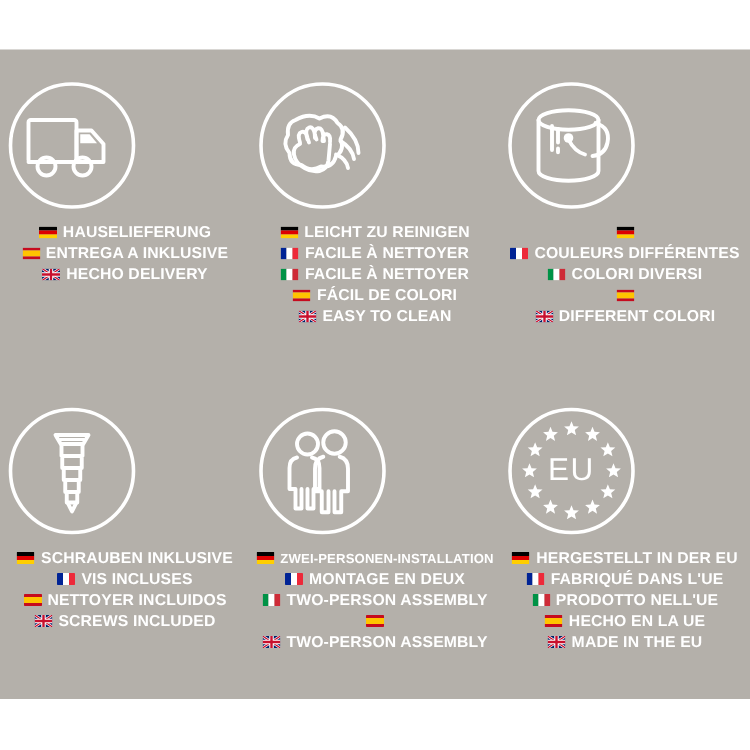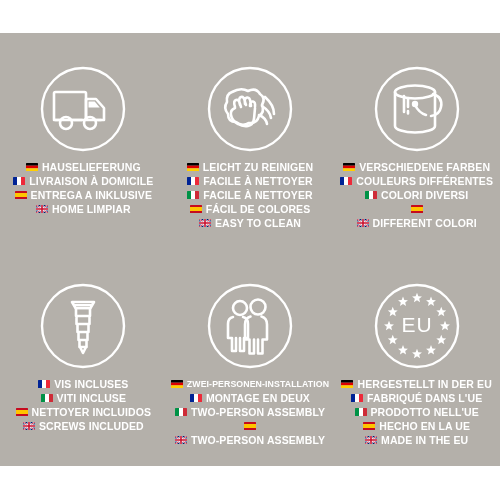--- a/index.html
+++ b/index.html
@@ -34,23 +34,23 @@
     width: 500px;
     height: 433px;
     display: grid;
     grid-template-columns: 1fr 1fr 1fr;
     grid-template-rows: 1fr 1fr;
   }
   .cell {
     position: relative;
     display: flex;
     flex-direction: column;
-    align-items: center;
+    align-items: flex-start;
     justify-content: flex-start;
-    padding-top: 28px;
+    padding-top: 16px;
     box-sizing: border-box;
   }
   .icon-wrap {
     width: 96px;
     height: 96px;
     display: block;
   }
   .icon-wrap svg {
     display: block;
     width: 96px;
@@ -116,48 +116,38 @@
                 <rect x="0" y="0" width="12" height="2.67" fill="#000000"></rect>
                 <rect x="0" y="2.67" width="12" height="2.66" fill="#dd0000"></rect>
                 <rect x="0" y="5.33" width="12" height="2.67" fill="#ffce00"></rect>
               </svg>
             </span>
             <span class="txt">HAUSELIEFERUNG</span>
           </div>
           <div class="line">
             <span class="flag">
               <svg width="12" height="8" viewBox="0 0 12 8" xmlns="http://www.w3.org/2000/svg">
-                <rect x="0" y="0" width="4" height="8" fill="#002395"></rect>
-                <rect x="4" y="0" width="4" height="8" fill="#ffffff"></rect>
-                <rect x="8" y="0" width="4" height="8" fill="#ed2939"></rect>
-              </svg>
-            </span>
-            <span class="txt">LIVRAISON À DOMICILE</span>
-          </div>
-          <div class="line">
-            <span class="flag">
-              <svg width="12" height="8" viewBox="0 0 12 8" xmlns="http://www.w3.org/2000/svg">
                 <rect x="0" y="0" width="12" height="2" fill="#c60b1e"></rect>
                 <rect x="0" y="2" width="12" height="4" fill="#ffc400"></rect>
                 <rect x="0" y="6" width="12" height="2" fill="#c60b1e"></rect>
               </svg>
             </span>
             <span class="txt">ENTREGA A INKLUSIVE</span>
           </div>
           <div class="line">
             <span class="flag">
               <svg width="12" height="8" viewBox="0 0 12 8" xmlns="http://www.w3.org/2000/svg">
                 <rect width="12" height="8" fill="#012169"></rect>
                 <path d="M0,0 L12,8 M12,0 L0,8" stroke="#ffffff" stroke-width="1.8"></path>
                 <path d="M0,0 L12,8 M12,0 L0,8" stroke="#c8102e" stroke-width="0.9"></path>
                 <path d="M6,0 L6,8 M0,4 L12,4" stroke="#ffffff" stroke-width="3"></path>
                 <path d="M6,0 L6,8 M0,4 L12,4" stroke="#c8102e" stroke-width="1.6"></path>
               </svg>
             </span>
-            <span class="txt">HOME LIMPIAR</span>
+            <span class="txt">HECHO DELIVERY</span>
           </div>
         </div>
       </div>
       <div class="cell">
         <div class="icon-wrap">
           <svg viewBox="0 0 96 96" xmlns="http://www.w3.org/2000/svg">
             <circle cx="48" cy="48" r="41" fill="none" stroke="#ffffff" stroke-width="2.4"></circle>
             <g fill="none" stroke="#ffffff" stroke-width="2.6" stroke-linecap="round" stroke-linejoin="round">
               <path d="M30 31 q9 -5 16 -1 q8 -4 12 3 q6 4 2 11 q3 7 -3 11 q-2 8 -10 7 q-7 4 -13 -1 q-8 0 -8 -8 q-5 -6 -1 -12 q-1 -8 5 -10 z"></path>
               <path d="M33 46 q-2 -6 1 -7 q3 -1 4 4 l1 3 M38 44 q-2 -7 1 -8 q3 -1 4 5 l1 3 M43 43 q-1 -6 2 -6.5 q3 -0.5 3.5 5 l0.5 3.5 M48 45 q0 -5 3 -4.5 q2.5 0.5 2 5"></path>
@@ -198,21 +188,21 @@
             <span class="txt">FACILE À NETTOYER</span>
           </div>
           <div class="line">
             <span class="flag">
               <svg width="12" height="8" viewBox="0 0 12 8" xmlns="http://www.w3.org/2000/svg">
                 <rect x="0" y="0" width="12" height="2" fill="#c60b1e"></rect>
                 <rect x="0" y="2" width="12" height="4" fill="#ffc400"></rect>
                 <rect x="0" y="6" width="12" height="2" fill="#c60b1e"></rect>
               </svg>
             </span>
-            <span class="txt">FÁCIL DE COLORES</span>
+            <span class="txt">FÁCIL DE COLORI</span>
           </div>
           <div class="line">
             <span class="flag">
               <svg width="12" height="8" viewBox="0 0 12 8" xmlns="http://www.w3.org/2000/svg">
                 <rect width="12" height="8" fill="#012169"></rect>
                 <path d="M0,0 L12,8 M12,0 L0,8" stroke="#ffffff" stroke-width="1.8"></path>
                 <path d="M0,0 L12,8 M12,0 L0,8" stroke="#c8102e" stroke-width="0.9"></path>
                 <path d="M6,0 L6,8 M0,4 L12,4" stroke="#ffffff" stroke-width="3"></path>
                 <path d="M6,0 L6,8 M0,4 L12,4" stroke="#c8102e" stroke-width="1.6"></path>
               </svg>
@@ -237,21 +227,20 @@
         </div>
         <div class="lines">
           <div class="line">
             <span class="flag">
               <svg width="12" height="8" viewBox="0 0 12 8" xmlns="http://www.w3.org/2000/svg">
                 <rect x="0" y="0" width="12" height="2.67" fill="#000000"></rect>
                 <rect x="0" y="2.67" width="12" height="2.66" fill="#dd0000"></rect>
                 <rect x="0" y="5.33" width="12" height="2.67" fill="#ffce00"></rect>
               </svg>
             </span>
-            <span class="txt">VERSCHIEDENE FARBEN</span>
           </div>
           <div class="line">
             <span class="flag">
               <svg width="12" height="8" viewBox="0 0 12 8" xmlns="http://www.w3.org/2000/svg">
                 <rect x="0" y="0" width="4" height="8" fill="#002395"></rect>
                 <rect x="4" y="0" width="4" height="8" fill="#ffffff"></rect>
                 <rect x="8" y="0" width="4" height="8" fill="#ed2939"></rect>
               </svg>
             </span>
             <span class="txt">COULEURS DIFFÉRENTES</span>
@@ -298,36 +287,36 @@
               <path d="M40 27 h16" stroke-width="2"></path>
               <path d="M41 30 h14 v8 h-14 z M41.5 38 h13 v8 h-13 z M42.5 46 h11 v8 h-11 z M43.5 54 h9 v8 h-9 z M44.5 62 h7 v7 h-7 z"></path>
               <path d="M45 69 l3 6 l3 -6"></path>
             </g>
           </svg>
         </div>
         <div class="lines">
           <div class="line">
             <span class="flag">
               <svg width="12" height="8" viewBox="0 0 12 8" xmlns="http://www.w3.org/2000/svg">
+                <rect x="0" y="0" width="12" height="2.67" fill="#000000"></rect>
+                <rect x="0" y="2.67" width="12" height="2.66" fill="#dd0000"></rect>
+                <rect x="0" y="5.33" width="12" height="2.67" fill="#ffce00"></rect>
+              </svg>
+            </span>
+            <span class="txt">SCHRAUBEN INKLUSIVE</span>
+          </div>
+          <div class="line">
+            <span class="flag">
+              <svg width="12" height="8" viewBox="0 0 12 8" xmlns="http://www.w3.org/2000/svg">
                 <rect x="0" y="0" width="4" height="8" fill="#002395"></rect>
                 <rect x="4" y="0" width="4" height="8" fill="#ffffff"></rect>
                 <rect x="8" y="0" width="4" height="8" fill="#ed2939"></rect>
               </svg>
             </span>
             <span class="txt">VIS INCLUSES</span>
-          </div>
-          <div class="line">
-            <span class="flag">
-              <svg width="12" height="8" viewBox="0 0 12 8" xmlns="http://www.w3.org/2000/svg">
-                <rect x="0" y="0" width="4" height="8" fill="#009246"></rect>
-                <rect x="4" y="0" width="4" height="8" fill="#ffffff"></rect>
-                <rect x="8" y="0" width="4" height="8" fill="#ce2b37"></rect>
-              </svg>
-            </span>
-            <span class="txt">VITI INCLUSE</span>
           </div>
           <div class="line">
             <span class="flag">
               <svg width="12" height="8" viewBox="0 0 12 8" xmlns="http://www.w3.org/2000/svg">
                 <rect x="0" y="0" width="12" height="2" fill="#c60b1e"></rect>
                 <rect x="0" y="2" width="12" height="4" fill="#ffc400"></rect>
                 <rect x="0" y="6" width="12" height="2" fill="#c60b1e"></rect>
               </svg>
             </span>
             <span class="txt">NETTOYER INCLUIDOS</span>

